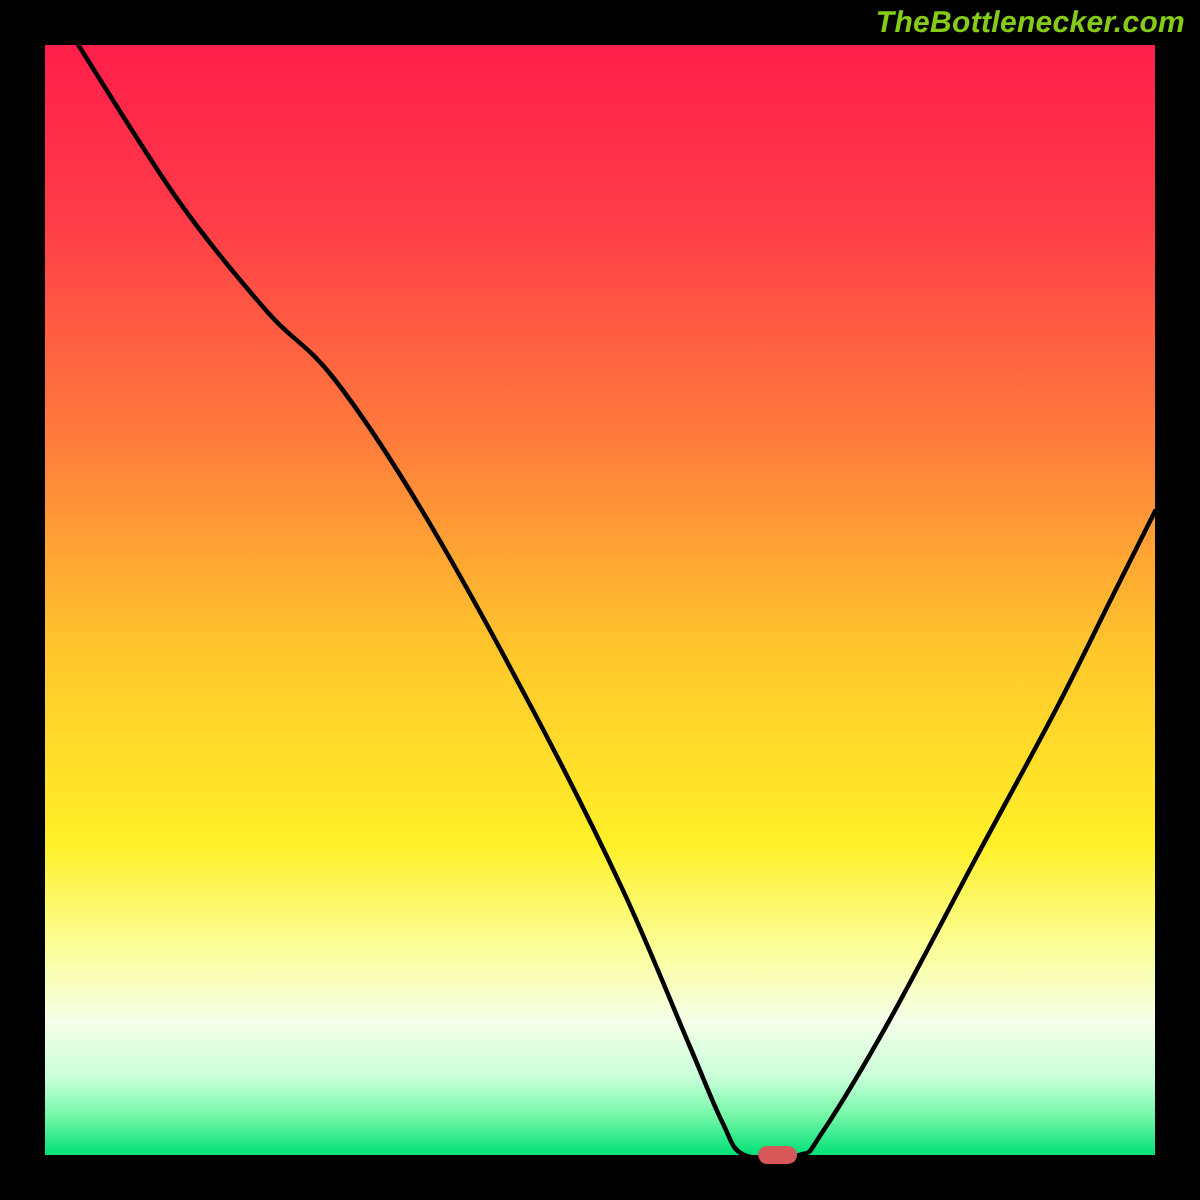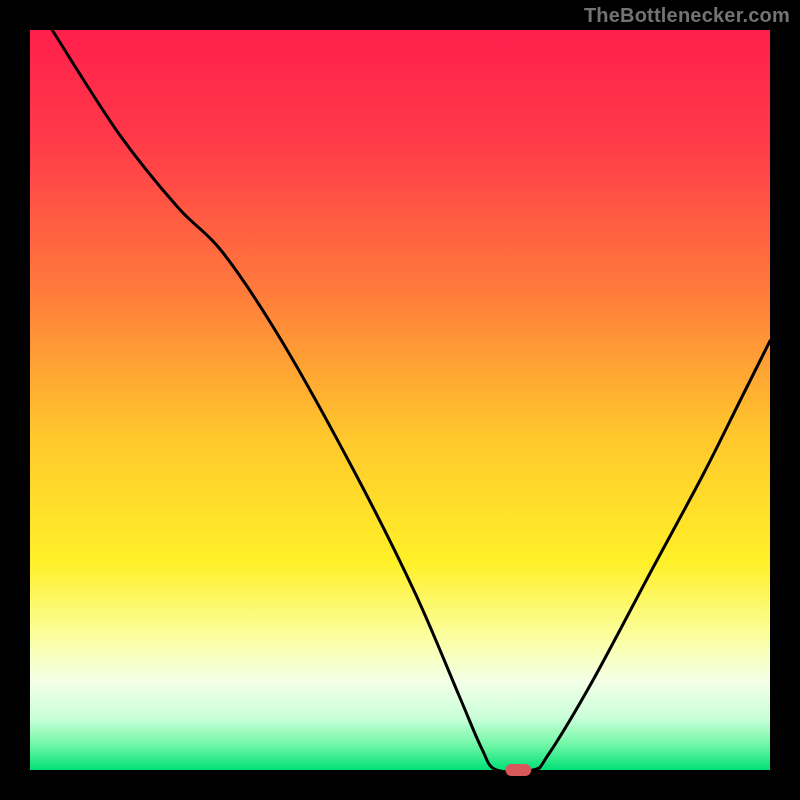--- a/index.html
+++ b/index.html
@@ -16,25 +16,26 @@
     width: 800px;
     height: 800px;
   }
   svg {
     display: block;
   }
   .watermark {
     position: absolute;
     top: 4px;
     right: 10px;
-    color: #737373;
+    color: #84cc16;
     font-size: 20px;
     font-weight: 600;
     letter-spacing: 0.2px;
     user-select: none;
+    font-style: italic;
   }
 </style>
 </head>
 <body>
 
 <div class="chart-wrap">
   <svg id="chart-svg" width="800" height="800" viewBox="0 0 800 800">
     <defs>
       <linearGradient id="bg-grad" x1="0" y1="0" x2="0" y2="1">
           <stop offset="0%" stop-color="#ff1f4b"></stop>

